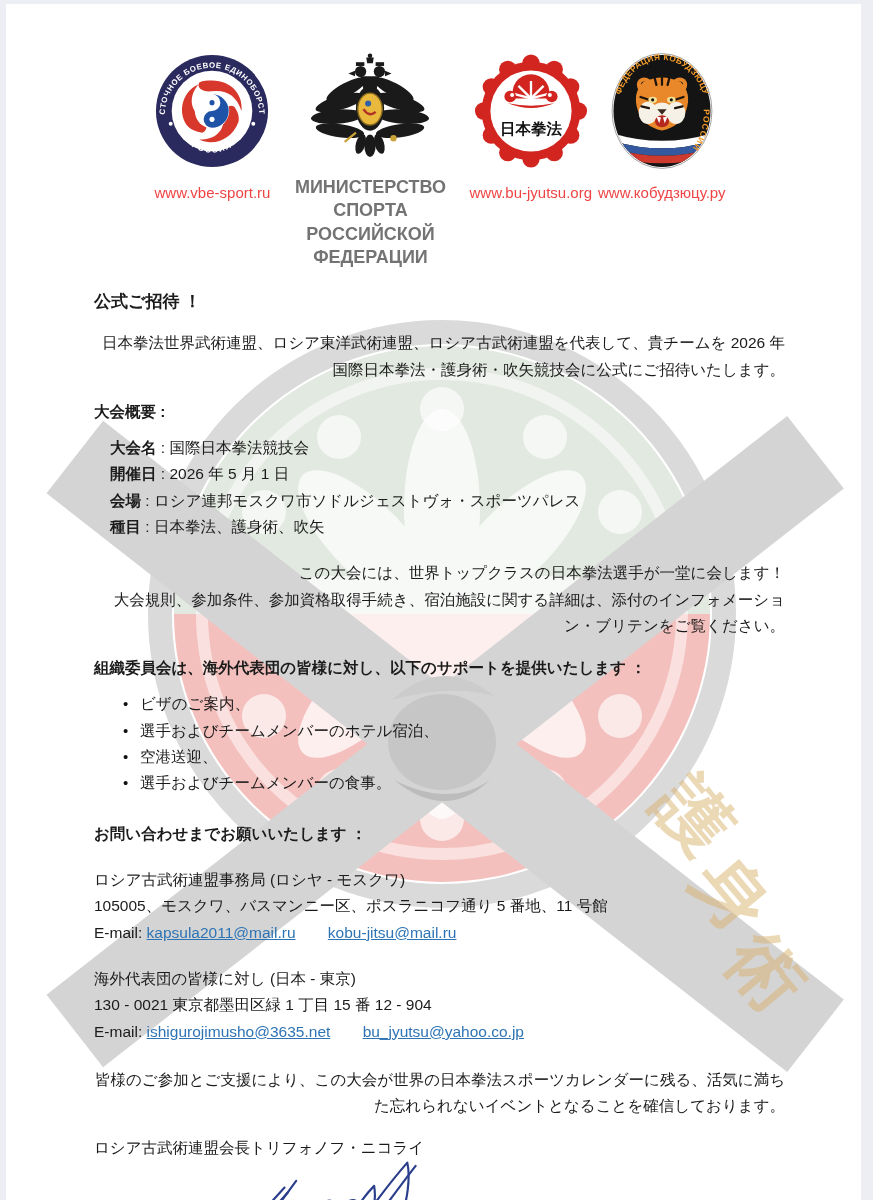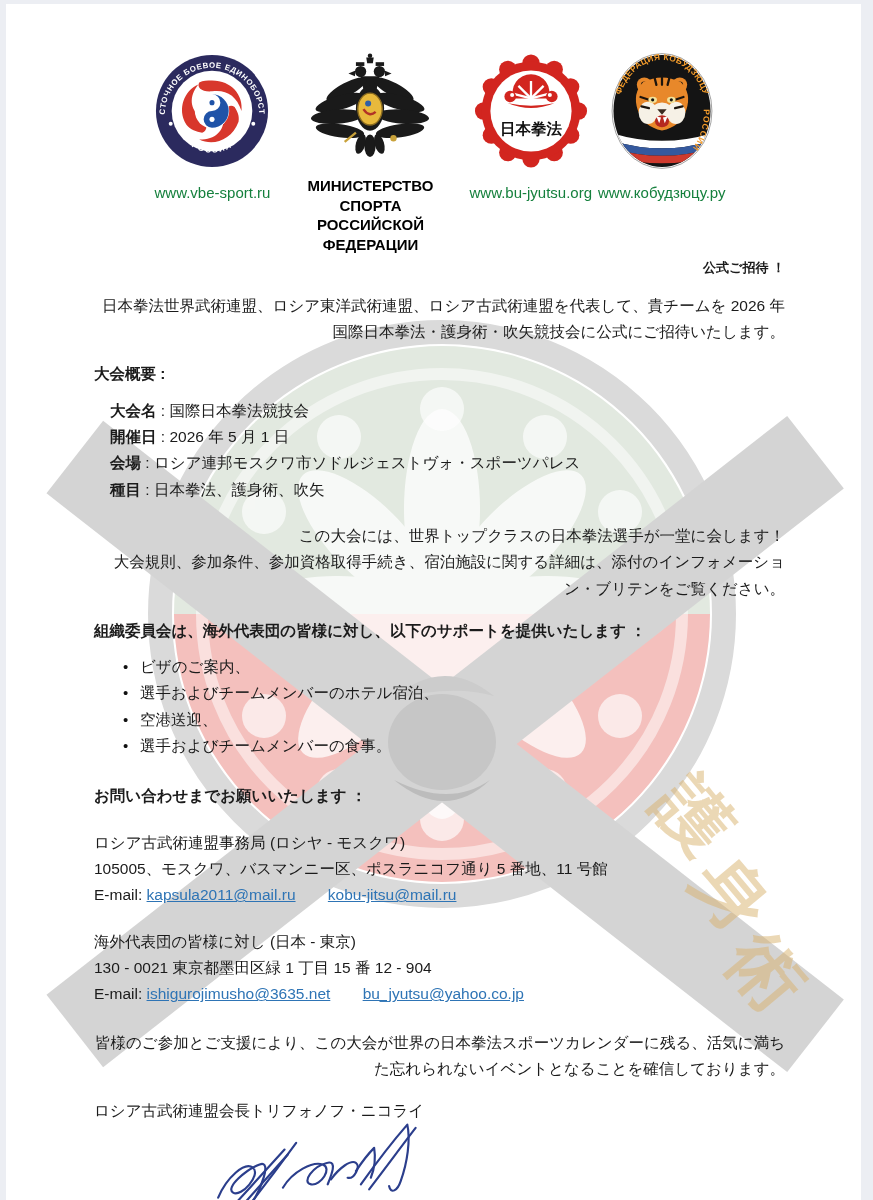--- a/index.html
+++ b/index.html
@@ -22,24 +22,24 @@
   .content{
     position:relative;z-index:1;
     padding:46px 76px 0 88px;
     color:#1b1b1b;
     font-size:15.5px;line-height:1.7;
   }
   
   .logos-row{display:flex;justify-content:center;align-items:flex-start;gap:6px;}
   .logo-col{display:flex;flex-direction:column;align-items:center;}
   .logo-box{height:122px;display:flex;align-items:center;justify-content:center;}
-  .logo-url{margin-top:8px;font-size:15px;color:#15803d;white-space:nowrap;}
-  .ministry-caption{margin-top:4px;font-size:15px;font-weight:bold;line-height:1.3;text-align:center;color:#000000;}
+  .logo-url{margin-top:8px;font-size:15px;color:#ef4444;white-space:nowrap;}
+  .ministry-caption{margin-top:4px;font-size:18px;font-weight:bold;line-height:1.3;text-align:center;color:#737373;}
   
-  .title{text-align:right;font-weight:bold;font-size:13px;margin-top:3px;}
+  .title{text-align:left;font-weight:bold;font-size:17px;margin-top:18px;}
   .para{margin-top:14px;text-align:right;}
   .heading{font-weight:bold;margin-top:8px;}
   .ov-items{margin-top:10px;}
   .ov-row{white-space:nowrap;}
   .ov-row b{font-weight:bold;margin-left:16px;}
   .bullets{margin:10px 0 0 0;padding:0 0 0 46px;list-style:none;}
   .bullets li{position:relative;}
   .bullets li::before{content:"•";position:absolute;left:-17px;top:0;font-size:15px;color:#111;}
   .contact-block{margin-top:20px;}
   .email-line a{color:#2e74b5;text-decoration:underline;}

